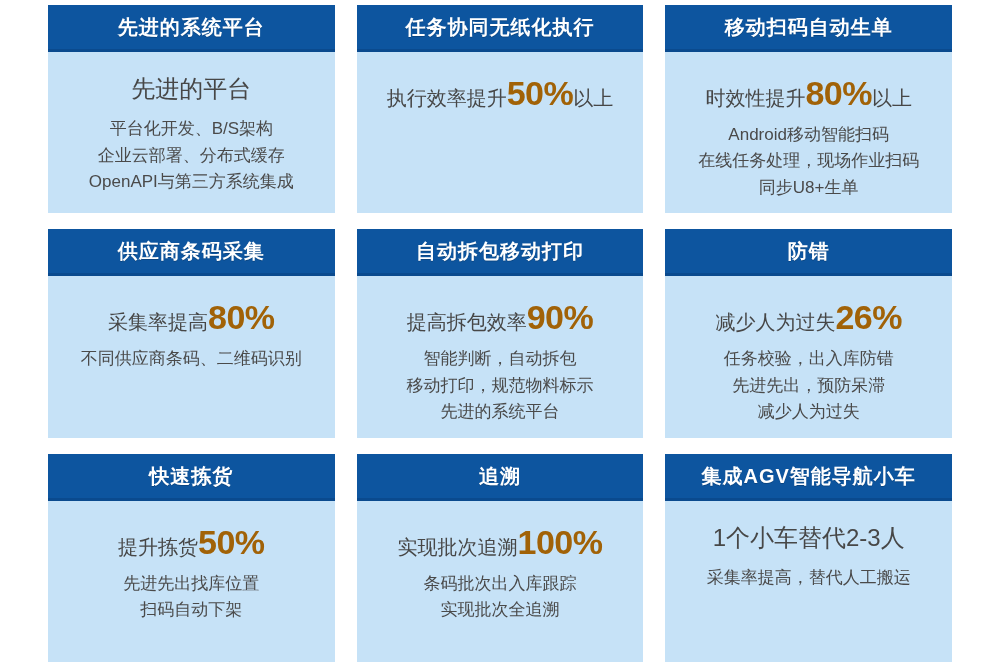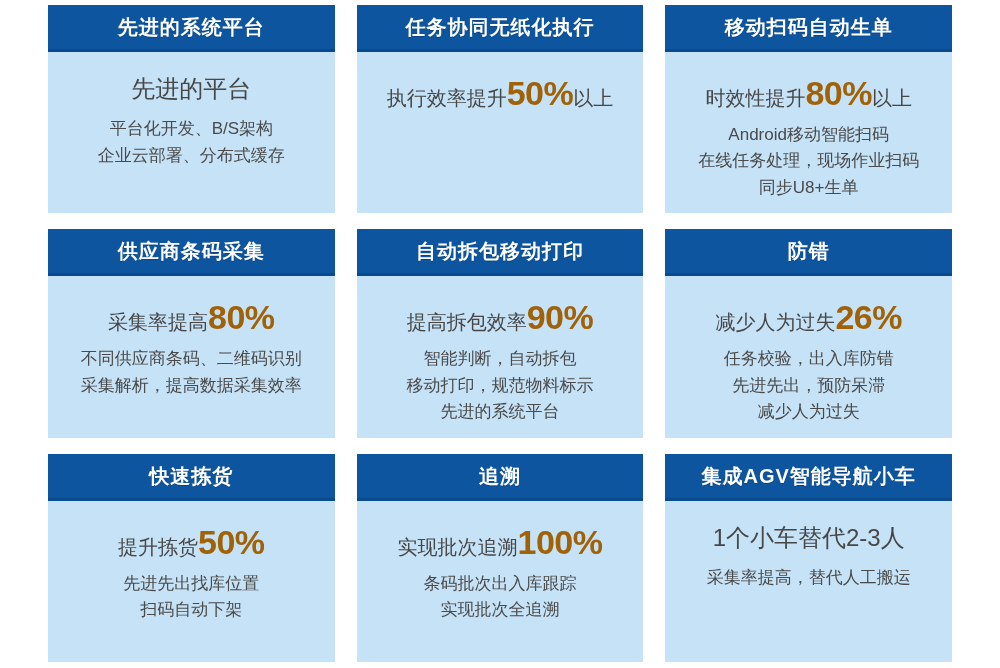--- a/index.html
+++ b/index.html
@@ -109,20 +109,21 @@
     </div>
     <div class="card-body">
       <div class="headline plain">
         <span class="hl-prefix">先进的平台</span>
         <span class="metric"></span>
         <span class="hl-suffix"></span>
       </div>
       <div class="lines">
           <div>平台化开发、B/S架构</div>
           <div>企业云部署、分布式缓存</div>
+          <div>OpenAPI与第三方系统集成</div>
         </div>
     </div>
   </div>
 
   <div class="card">
     <div class="card-header">
       <span class="card-title">任务协同无纸化执行</span>
     </div>
     <div class="card-body">
       <div class="headline">
@@ -156,21 +157,20 @@
       <span class="card-title">供应商条码采集</span>
     </div>
     <div class="card-body">
       <div class="headline">
         <span class="hl-prefix">采集率提高</span>
         <span class="metric">80%</span>
         <span class="hl-suffix"></span>
       </div>
       <div class="lines">
           <div>不同供应商条码、二维码识别</div>
-          <div>采集解析，提高数据采集效率</div>
         </div>
     </div>
   </div>
 
   <div class="card">
     <div class="card-header">
       <span class="card-title">自动拆包移动打印</span>
     </div>
     <div class="card-body">
       <div class="headline">

